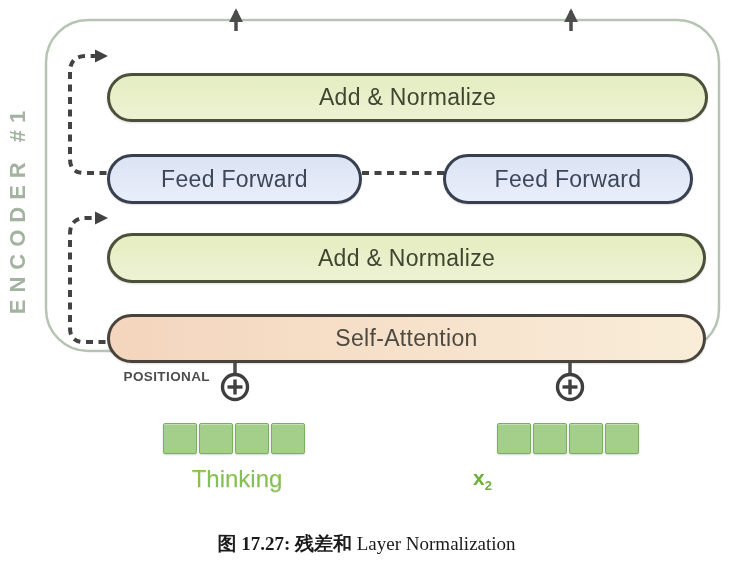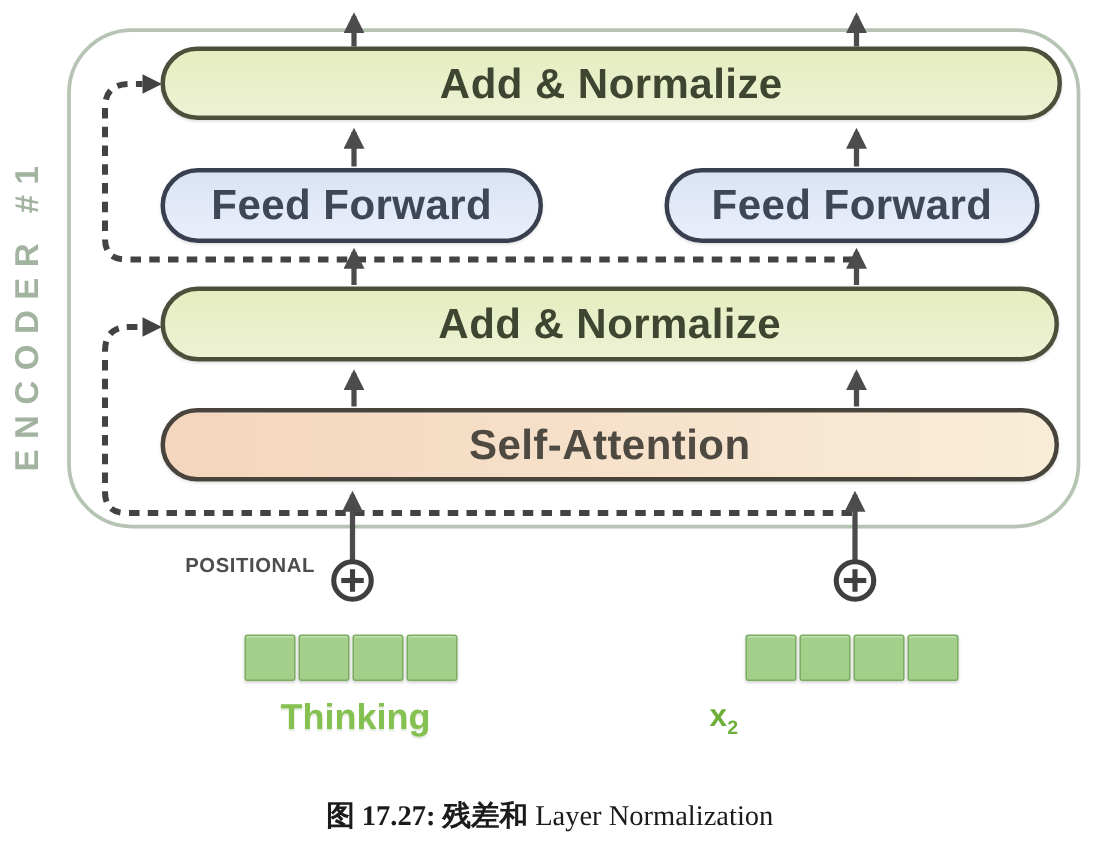--- a/index.html
+++ b/index.html
@@ -5,22 +5,23 @@
   html,body{margin:0;padding:0;background:#ffffff;}
   .stage{
     position:relative;width:733px;height:569px;background:#ffffff;
     font-family:"Liberation Sans",sans-serif;overflow:hidden;
   }
   .stage svg{position:absolute;left:0;top:0;z-index:0;}
   .pill{
     position:absolute;z-index:2;box-sizing:border-box;
     display:flex;align-items:center;justify-content:center;
     border:3.5px solid #444;border-radius:28px;
-    font-weight:bold;font-size:28px;letter-spacing:0.3px;
+    font-weight:normal;font-size:23px;letter-spacing:0.3px;
     box-shadow:0 1px 2px rgba(80,80,80,0.18);
+    margin-top:42px;
   }
   .pill.addnorm{background:linear-gradient(180deg,#e5edc0,#edf2d4);border-color:#4a5039;color:#3e4530;}
   .pill.ff{background:linear-gradient(180deg,#dbe3f3,#e9eefb);border-color:#38404f;color:#3d4757;}
   .pill.sa{background:linear-gradient(90deg,#f4d5bd,#f9edd8);border-color:#49443b;color:#4e4a42;}
   #an-top{left:107px;top:31px;width:601px;height:49px;}
   #ff-left{left:107px;top:112px;width:255px;height:50px;}
   #ff-right{left:443px;top:112px;width:250px;height:50px;}
   #an-mid{left:107px;top:191px;width:599px;height:50px;}
   #sa{left:107px;top:272px;width:599px;height:49px;}
   .encoder-label{
@@ -44,21 +45,21 @@
   .embed-row{position:absolute;z-index:2;top:423px;display:flex;gap:2px;}
   #embed-left{left:163px;}
   #embed-right{left:497px;}
   .cell{
     width:34px;height:31px;box-sizing:border-box;
     background:#a3cf8b;border:1.5px solid #7cae61;border-radius:2px;
     box-shadow:inset 0 1px 0 rgba(255,255,255,0.35),0 1px 2px rgba(90,90,90,0.25);
   }
   .word{
     position:absolute;z-index:2;top:465px;width:240px;text-align:center;
-    font-size:24px;font-weight:bold;color:#84c150;
+    font-size:24px;font-weight:normal;color:#84c150;
     text-shadow:0 1px 1px rgba(120,160,90,0.25);
   }
   #word-left{left:117px;}
   #word-right{left:450px;}
   .caption{
     position:absolute;z-index:2;left:0;top:531px;width:733px;text-align:center;
     font-family:"Liberation Serif",serif;font-size:19px;color:#1b1b1b;
   }
   .caption .cap-bold{font-weight:bold;margin-top:12px;}
 </style>

